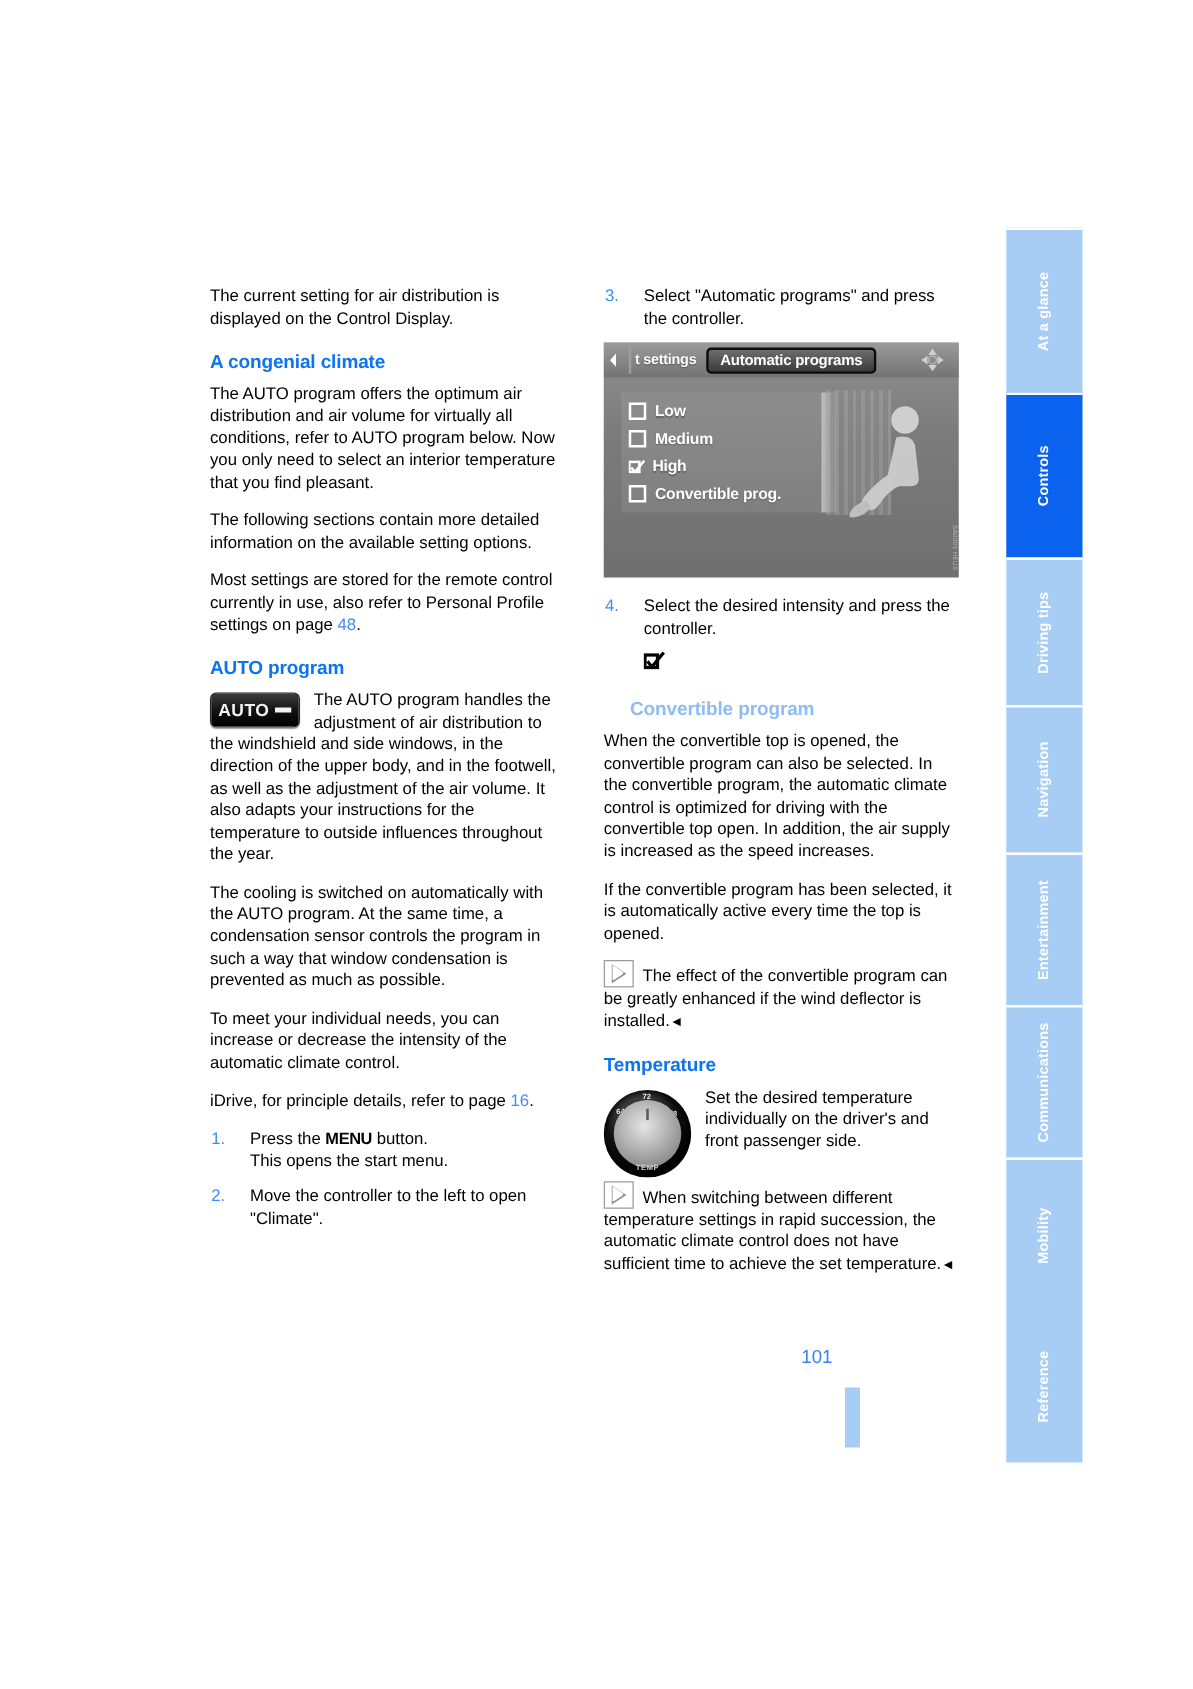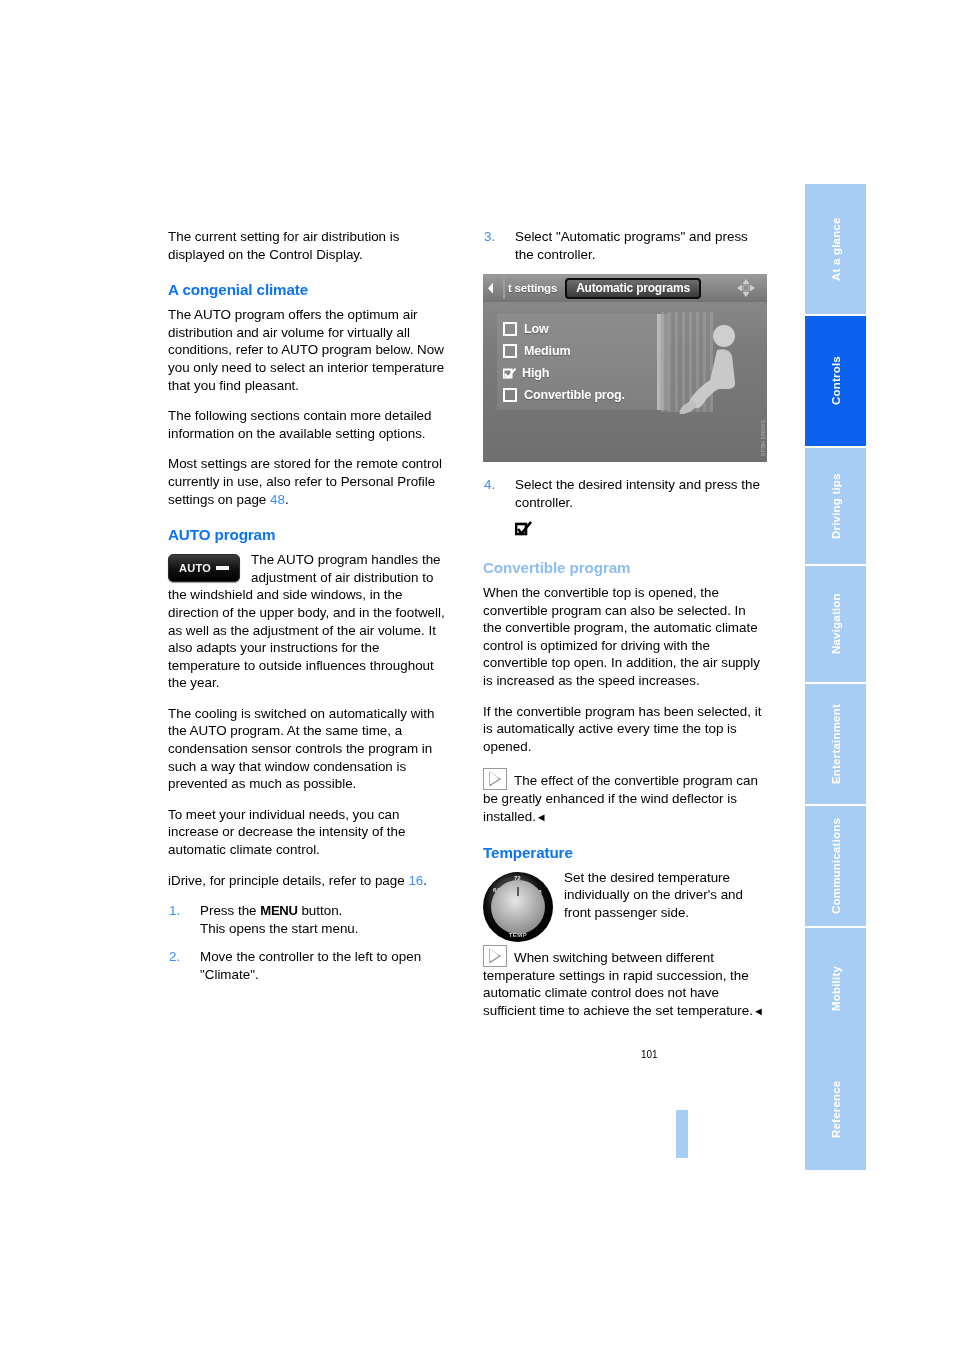--- a/index.html
+++ b/index.html
@@ -55,21 +55,21 @@
 
   
   .auto-btn{
     float:left;margin:3px 11px 2px 0;
     width:70px;height:26px;border-radius:5px;
     background:linear-gradient(#3c3c3c,#101010 55%,#000);
     border:1px solid #2a2a2a;
     display:flex;align-items:center;justify-content:center;gap:5px;
     box-shadow:0 1px 1px rgba(0,0,0,.4);
   }
-  .auto-btn .lbl{color:#f2f2f2;font-size:11px;font-weight:bold;letter-spacing:.3px;}
+  .auto-btn .lbl{color:#f2f2f2;font-size:14px;font-weight:bold;letter-spacing:.3px;}
   .auto-btn .dash{display:block;width:13px;height:4px;background:#f2f2f2;}
 
   .knob{
     float:left;margin:3px 11px 3px 0;
     width:70px;height:70px;border-radius:50%;
     background:
       radial-gradient(circle at 50% 50%, #d8d8d8 0 27%, rgba(0,0,0,0) 28%),
       radial-gradient(circle at 43% 35%, #3a3a3a 0 30%, #121212 46%, #000 70%);
     position:relative;box-shadow:inset 0 0 6px #000;
   }
@@ -170,22 +170,22 @@
     position:absolute;left:174px;top:40px;width:12px;height:96px;
     background:linear-gradient(90deg,#cfcfcf,#9a9a9a);opacity:.8;
   }
   .idrive .watermark{
     position:absolute;right:1px;bottom:6px;
     writing-mode:vertical-rl;color:#b9b9b9;font-size:5px;letter-spacing:.3px;
   }
 
   
   .pagenum{
-    position:absolute;left:641px;top:1049px;
-    font-size:10px;color:#000000;
+    position:absolute;left:641px;top:1077px;
+    font-size:15px;color:#3b82f6;
   }
   .pagebar{
     position:absolute;left:676px;top:1110px;width:12px;height:48px;
     background:#a8cdf5;
   }
   .clear{clear:both;}
 </style>
 </head>
 <body>
 
@@ -322,21 +322,21 @@
           <span class="chk-icon">
             <svg viewBox="0 0 17 15" width="17" height="15">
               <rect x="1" y="3" width="10" height="10" fill="none" stroke="#000000" stroke-width="2.6"></rect>
               <path d="M3 8 L6.5 12.5 L16 1" fill="none" stroke="#000000" stroke-width="2.6"></path>
             </svg>
           </span>
         </div>
       </li>
     </ul>
 
-    <h2 class="sub" style="margin-top:20px;">Convertible program</h2>
+    <h2 class="sub" style="margin-top:20px;margin-left:21px;">Convertible program</h2>
     <p>When the convertible top is opened, the convertible program can also be selected. In the convertible program, the automatic climate control is optimized for driving with the convertible top open. In addition, the air supply is increased as the speed increases.</p>
     <p>If the convertible program has been selected, it is automatically active every time the top is opened.</p>
     <p class="note"><span class="tri-icon"><svg viewBox="0 0 16 16" width="16" height="16">
             <path d="M3 1.5 L13 8 L3 14.5 Z" fill="none" stroke="#8a8a8a" stroke-width="1.2"></path>
           </svg></span><span>The effect of the convertible program can be greatly enhanced if the wind deflector is installed.</span><span class="endmark">◄</span></p>
 
     <h2>Temperature</h2>
 
     <div class="knob">
       <span class="tick" style="left:31px;top:3px;">72</span>

